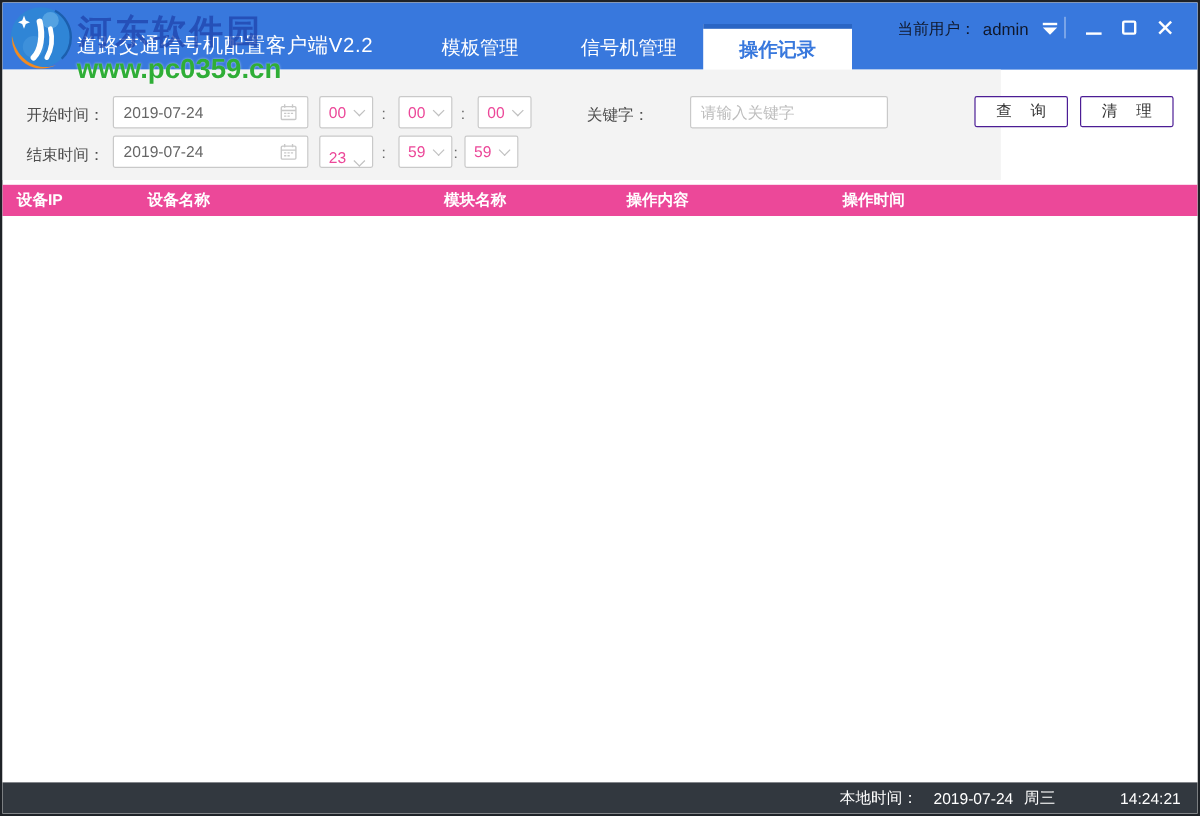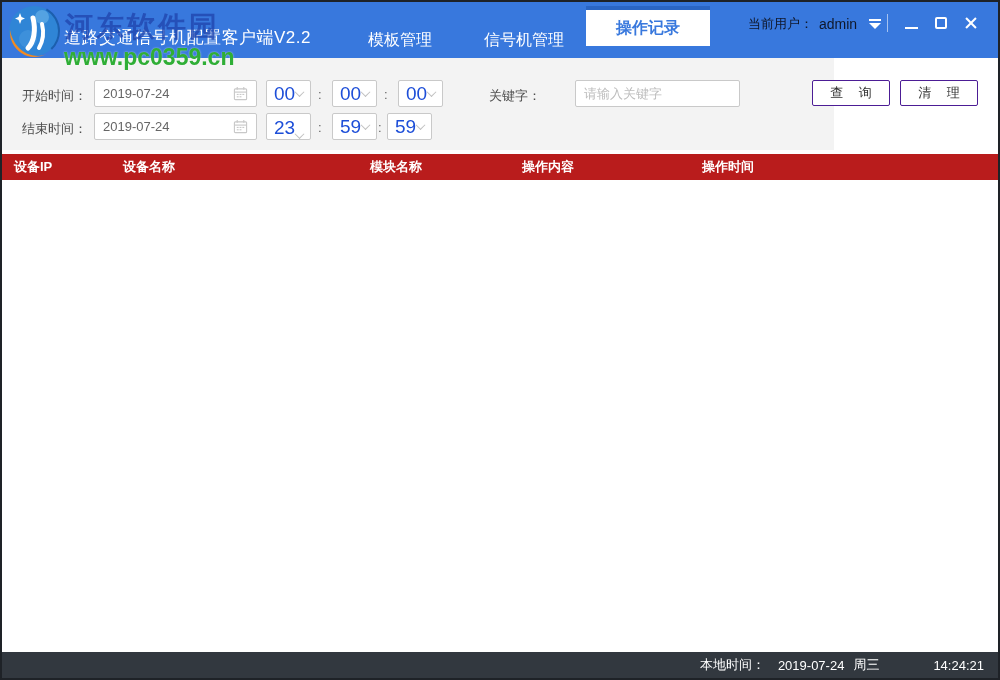--- a/index.html
+++ b/index.html
@@ -8,21 +8,21 @@
 
   .window { position:relative; width:1000px; height:680px; border:2px solid #1e2227; background:#fff; overflow:hidden; }
 
   
   .titlebar { position:absolute; left:0; top:0; width:996px; height:56px; background:#3878dd; }
   .logo { position:absolute; left:4px; top:2px; width:56px; height:56px; z-index:3; }
   .app-title { position:absolute; left:62px; top:24px; color:#fff; font-size:17px; letter-spacing:0.5px; white-space:nowrap; }
 
   .tabs { position:absolute; left:336px; top:0; height:56px; display:flex; }
   .tab { width:124px; height:56px; display:flex; justify-content:center; align-items:center; padding-top:20px; color:#fff; font-size:16px; cursor:pointer; }
-  .tab.active { margin-top:4px; height:40px; padding-top:0; background:#fff; border-top:4px solid #2a65c4; color:#3878dd; font-weight:bold; font-size:16px; }
+  .tab.active { margin-top:18px; height:40px; padding-top:0; background:#fff; border-top:4px solid #2a65c4; color:#3878dd; font-weight:bold; font-size:16px; }
 
   .user-area { position:absolute; left:746px; top:8px; height:28px; display:flex; align-items:center; color:#0f172a; font-size:13px; }
   .user-name { margin-left:6px; font-size:14px; }
   .user-dropdown { margin-left:12px; display:inline-flex; flex-direction:column; align-items:center; cursor:pointer; }
   .user-dropdown .bar { width:12px; height:2px; background:#fff; margin-bottom:2px; }
   .user-dropdown .tri { width:0; height:0; border-left:6px solid transparent; border-right:6px solid transparent; border-top:6px solid #fff; }
   .tb-sep { position:absolute; left:885px; top:12px; width:1px; height:18px; background:rgba(255,255,255,0.55); }
 
   .win-controls { position:absolute; left:894px; top:0; height:42px; display:flex; align-items:center; }
   .win-btn { width:30px; height:30px; display:flex; align-items:center; justify-content:center; cursor:pointer; }
@@ -38,29 +38,29 @@
   .wm1 { position:absolute; left:63px; top:6px; font-size:28px; font-weight:bold; letter-spacing:3px; color:rgba(32,70,175,0.8); white-space:nowrap; }
   .wm2 { position:absolute; left:62px; top:42px; font-size:23px; font-weight:bold; color:#2fae36; text-shadow:0 0 2px rgba(255,255,255,0.6); white-space:nowrap; }
 
   
   .filterbar { position:absolute; left:0; top:56px; width:832px; height:92px; background:#f3f3f3; }
   .f-label { position:absolute; font-size:13px; color:#4d4d4d; white-space:nowrap; }
   .field { position:absolute; height:27px; background:#fff; border:1px solid #c9c9c9; border-radius:2px; display:flex; align-items:center; }
   .date-field { width:163px; padding:0 8px; justify-content:space-between; cursor:pointer; }
   .date-text { font-size:13px; color:#666; }
   .select-field { width:45px; padding:0 7px; justify-content:space-between; cursor:pointer; }
-  .select-text { font-size:19px; color:#1d4ed8; }
+  .select-text { font-size:13px; color:#ec4899; }
   .chev { width:7px; height:7px; border-right:1.5px solid #c0c0c0; border-bottom:1.5px solid #c0c0c0; transform:rotate(45deg) translate(-1px,-1px); }
   .t-colon { position:absolute; font-size:13px; color:#666; }
   .kw-input { position:absolute; width:165px; height:27px; border:1px solid #c9c9c9; border-radius:2px; padding:0 8px; font-size:13px; color:#666; outline:none; font-family:inherit; }
   .kw-input::placeholder { color:#bdbdbd; }
   .f-btn { position:absolute; width:78px; height:26px; background:#fff; border:1px solid #4c1d95; border-radius:2px; font-size:13px; color:#333; letter-spacing:6px; padding-left:6px; cursor:pointer; font-family:inherit; }
 
   
-  .table-header { position:absolute; left:0; top:152px; width:996px; height:26px; background:#b91c1c; display:flex; align-items:center; color:#fff; font-size:13px; font-weight:bold; }
+  .table-header { position:absolute; left:0; top:152px; width:996px; height:26px; background:#ec4899; display:flex; align-items:center; color:#fff; font-size:13px; font-weight:bold; }
   .th-c1 { width:121px; padding-left:12px; }
   .th-c2 { width:247px; }
   .th-c3 { width:152px; }
   .th-c4 { width:180px; }
   .th-c5 { flex:1; }
   .table-body { position:absolute; left:0; top:178px; width:996px; height:472px; background:#fff; }
 
   
   .statusbar { position:absolute; left:0; top:650px; width:996px; height:26px; background:#32383f; display:flex; align-items:center; justify-content:flex-end; padding-right:14px; color:#fff; font-size:13px; }
   .sb-date { margin-left:13px; }

